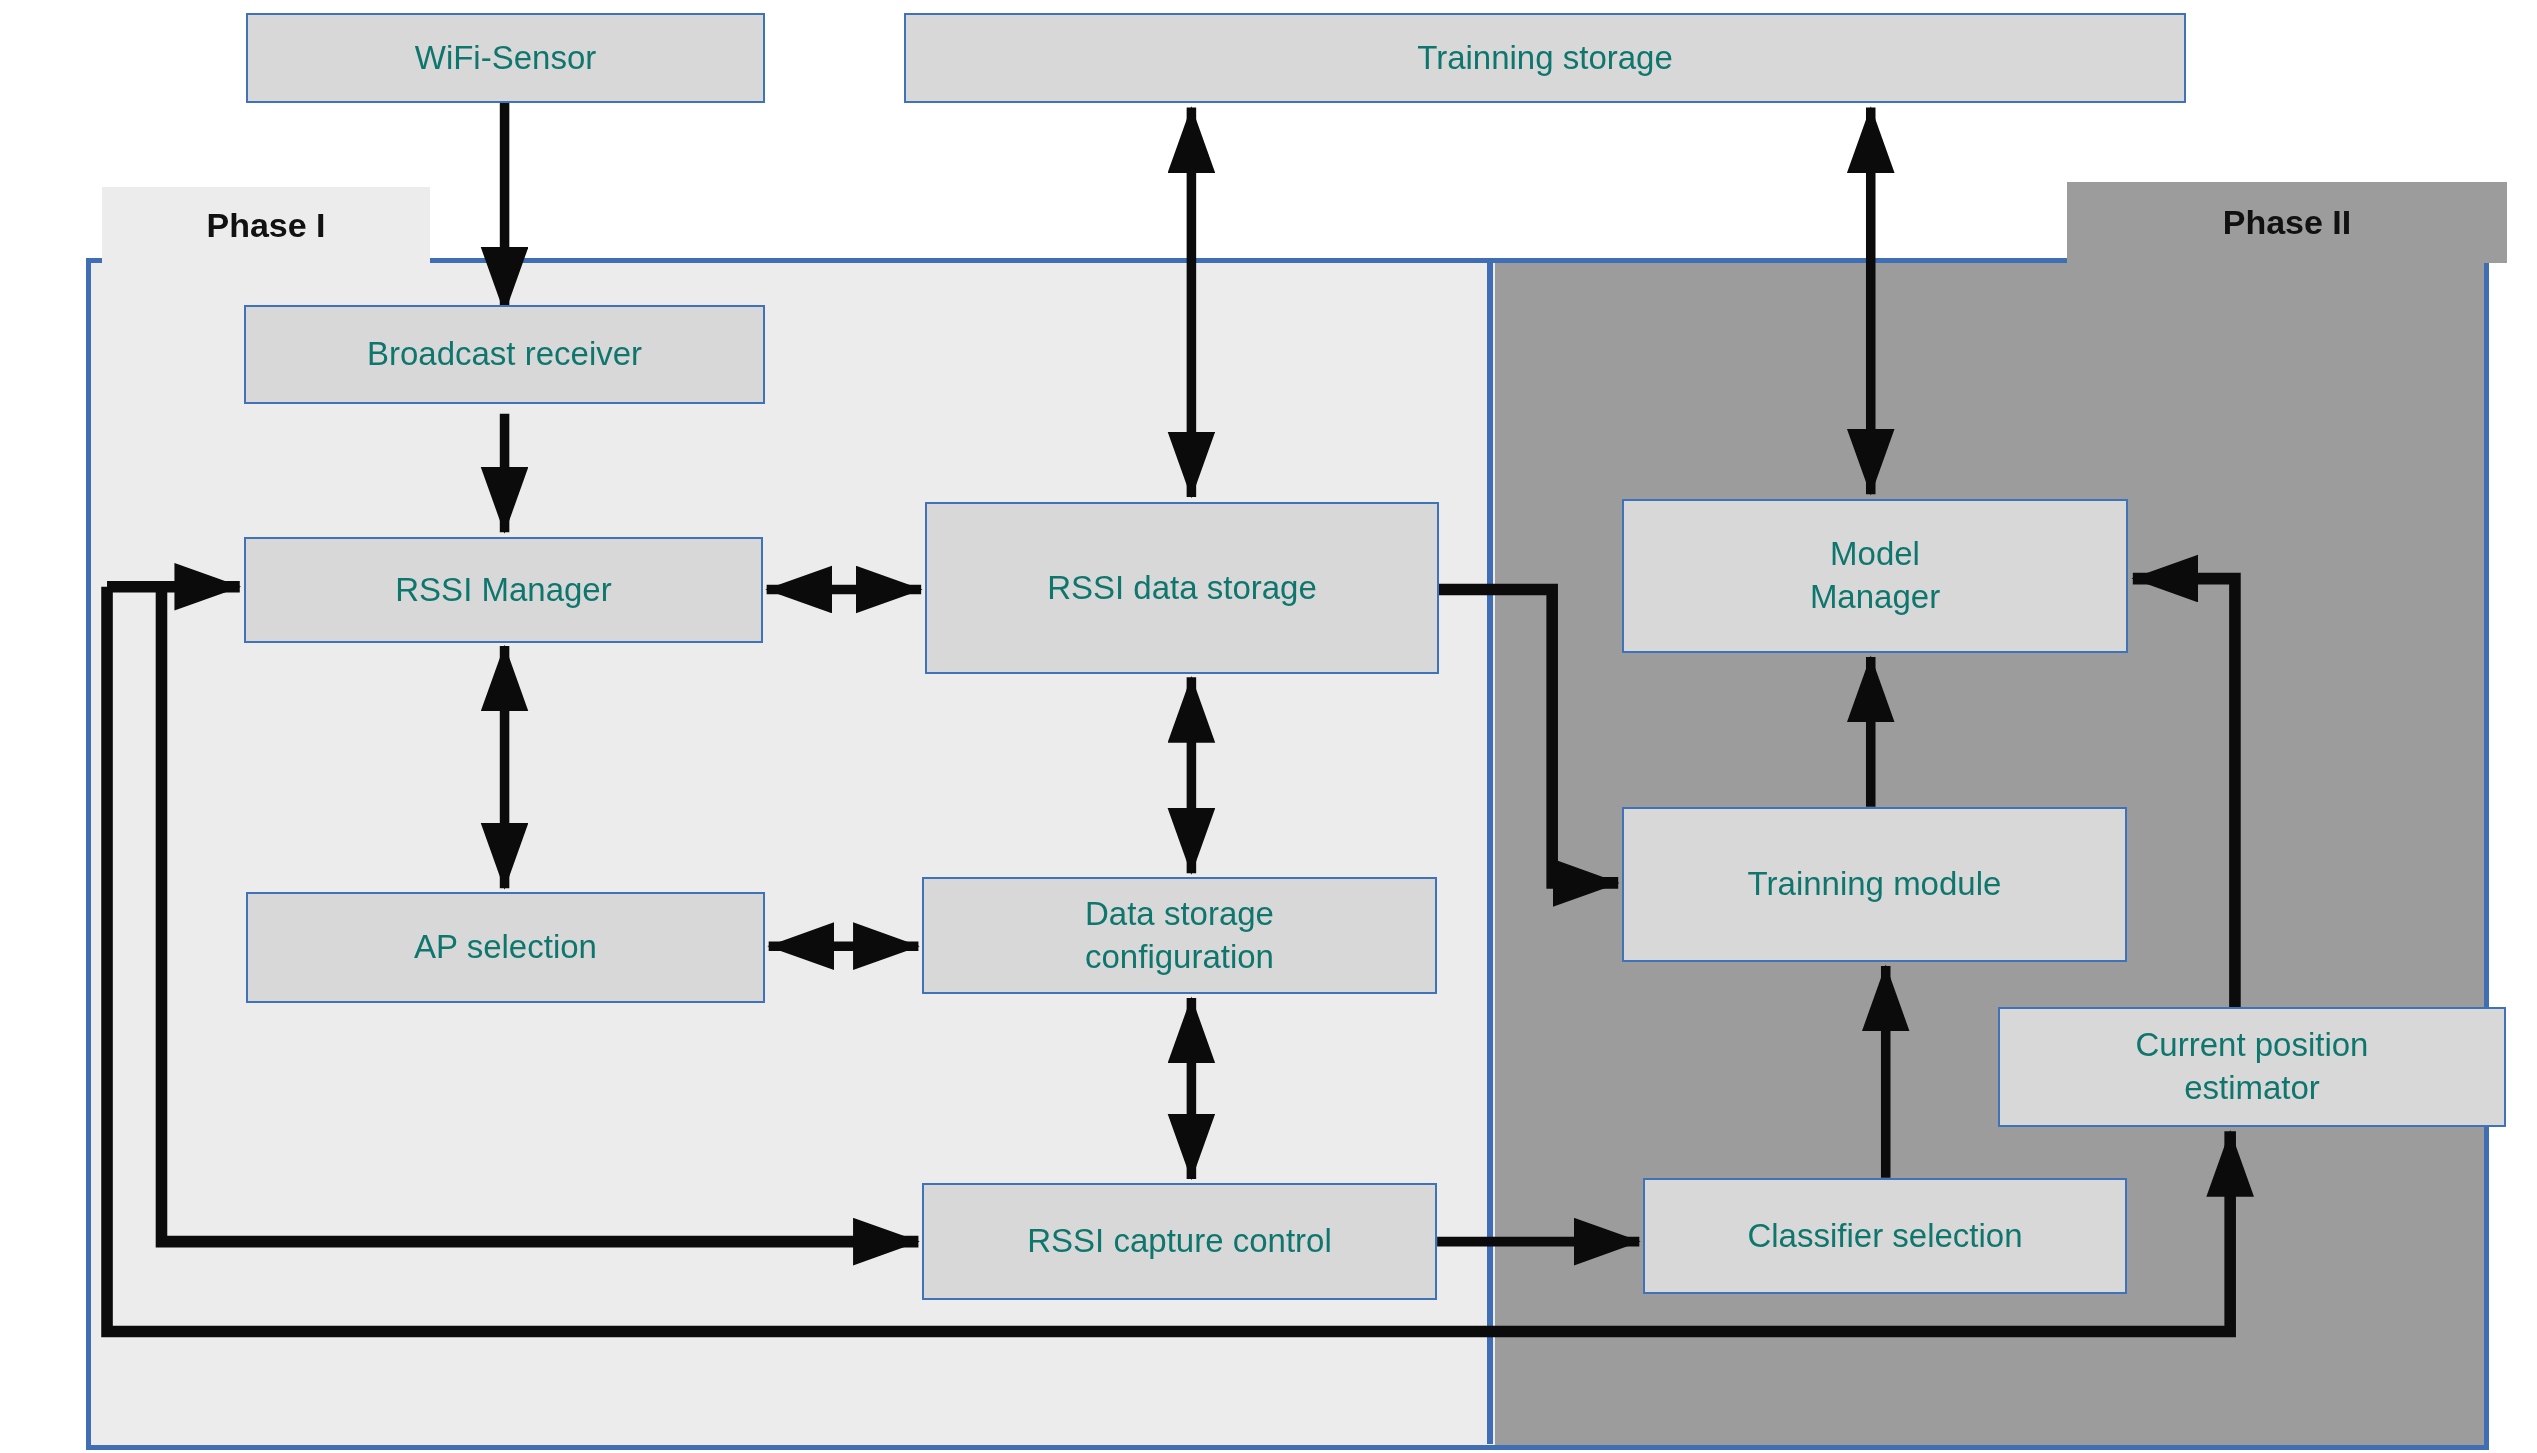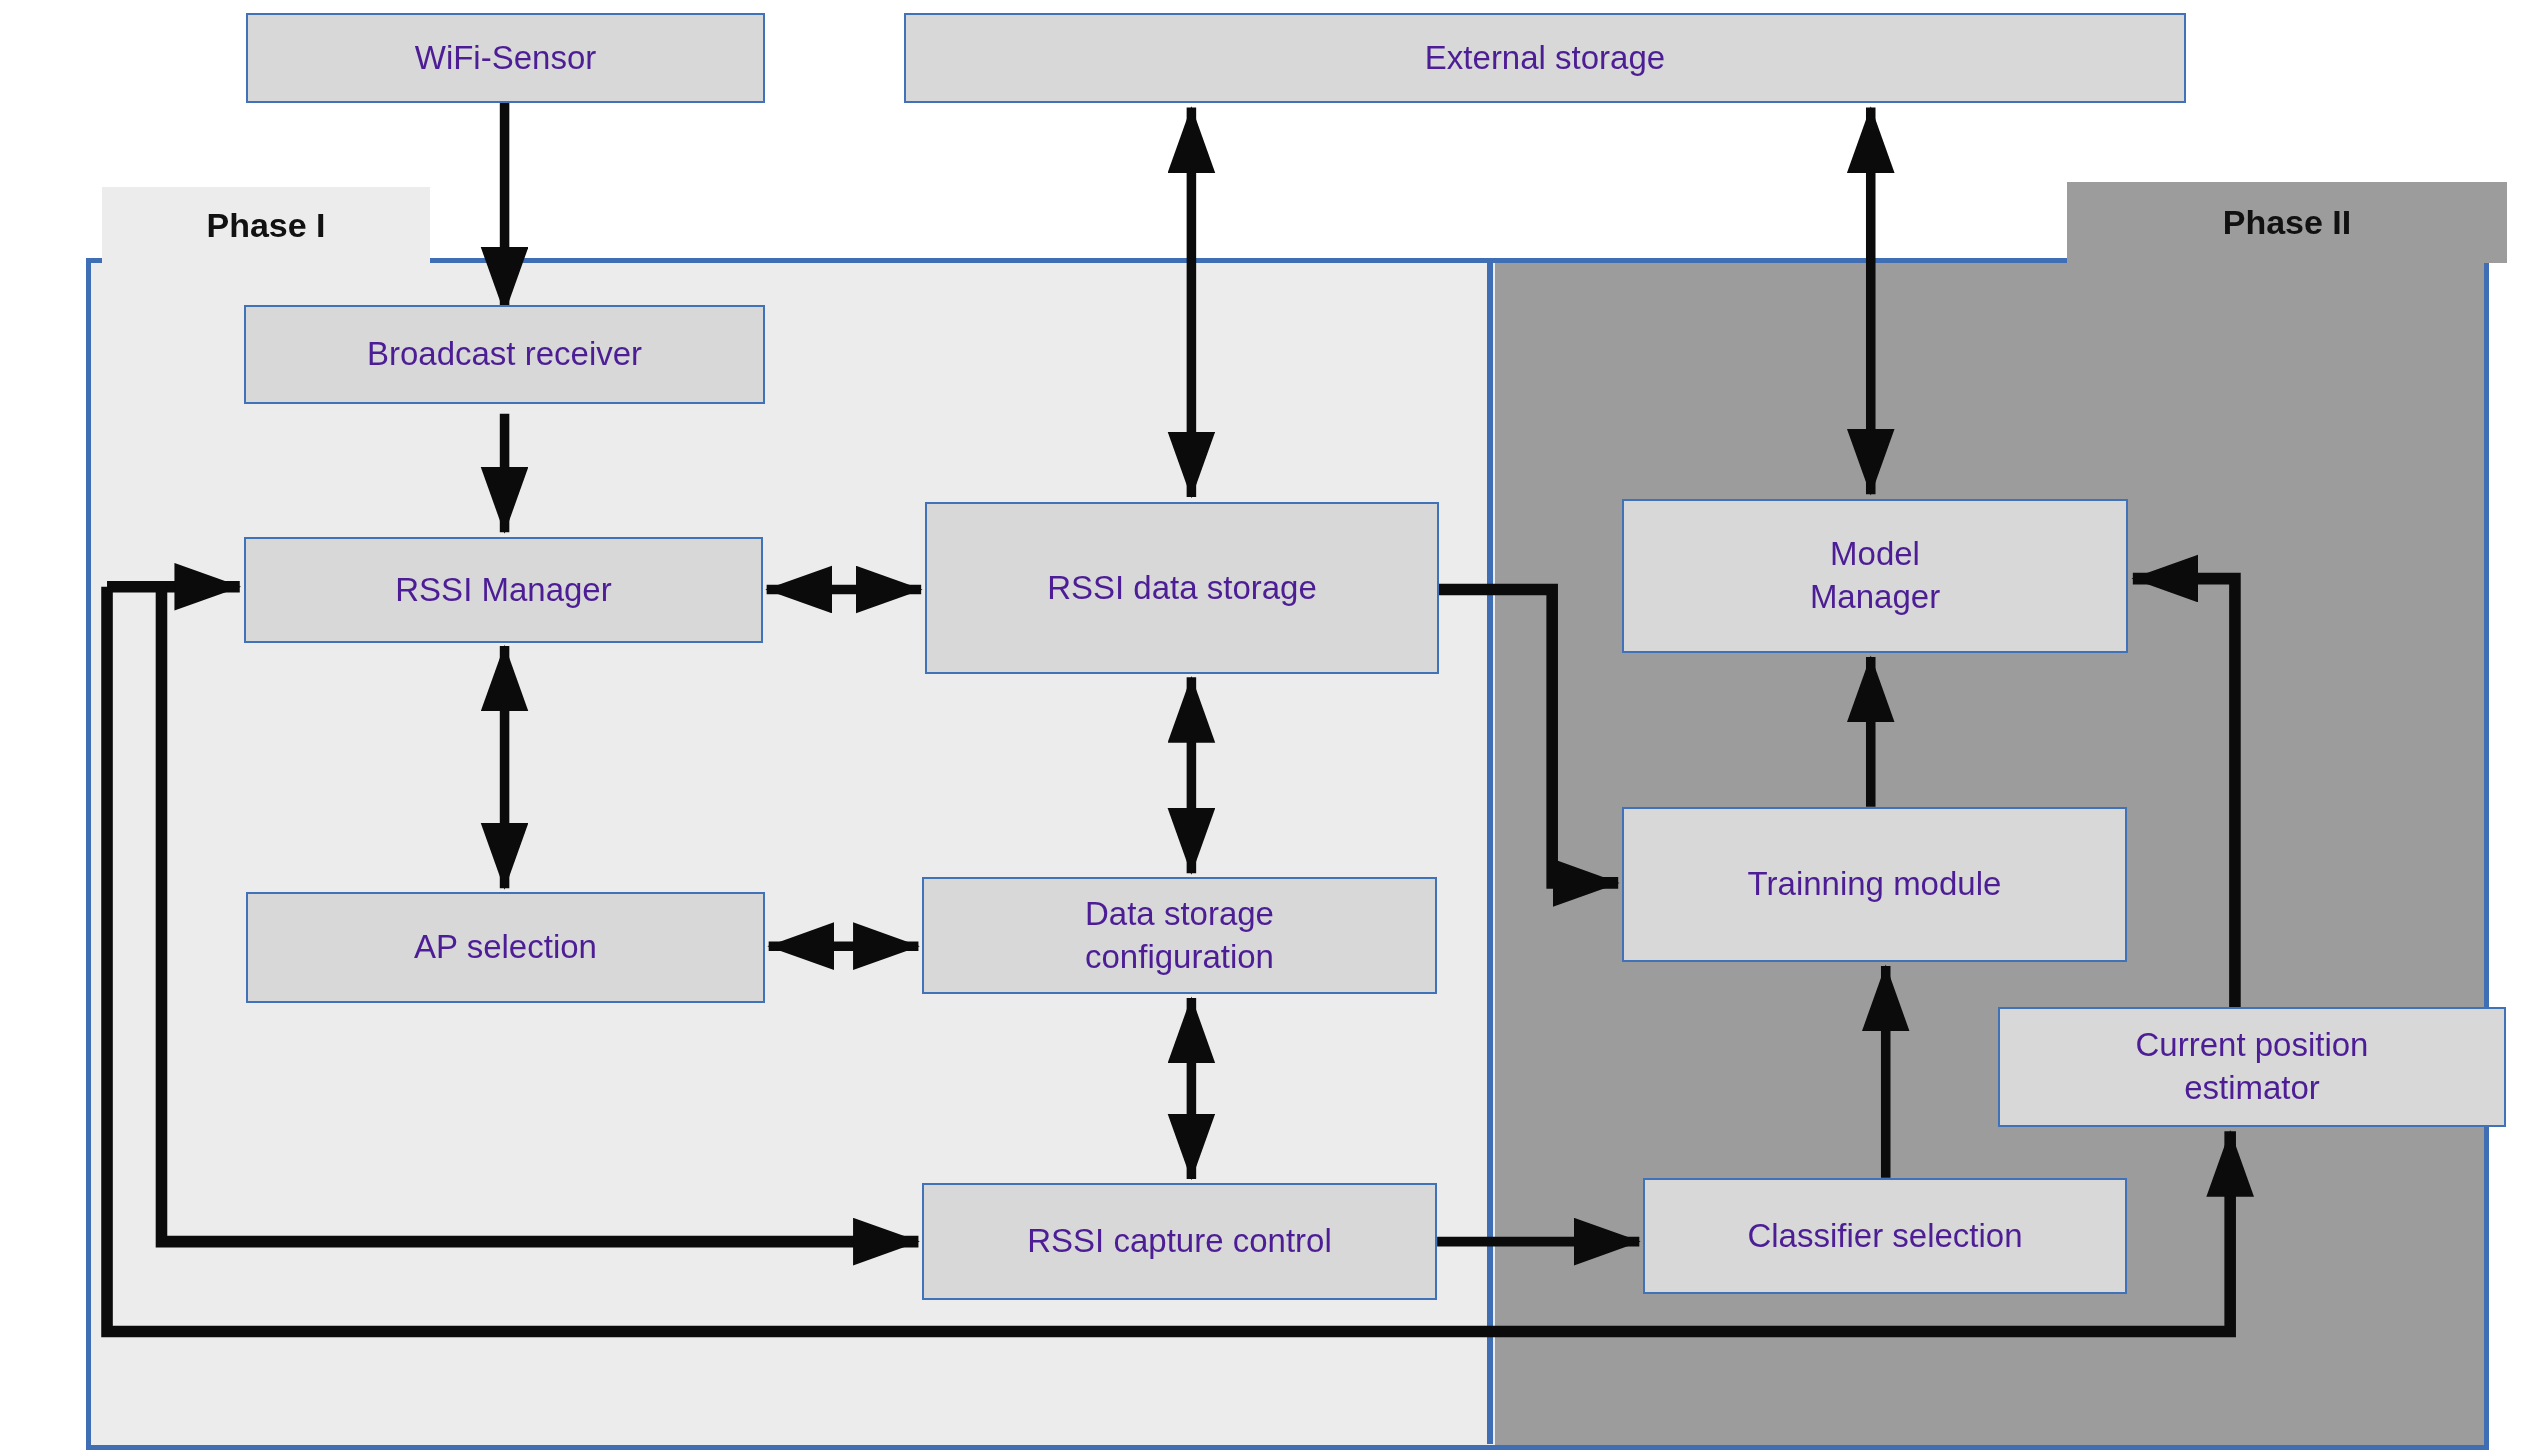--- a/index.html
+++ b/index.html
@@ -31,21 +31,21 @@
   .phase-tab{
     position:absolute;display:flex;align-items:center;justify-content:center;
     font-size:34px;font-weight:bold;color:#111111;
   }
   #phase1-tab{left:102px;top:187px;width:328px;height:76px;background:#ececec;}
   #phase2-tab{left:2067px;top:182px;width:440px;height:81px;background:#9c9c9c;justify-content:center;}
   
   .box{
     position:absolute;display:flex;align-items:center;justify-content:center;
     background:#d8d8d8;border:2.7px solid #3f72b8;box-sizing:border-box;
-    font-size:33px;color:#4c1d95;text-align:center;line-height:1.3;
+    font-size:33px;color:#0f766e;text-align:center;line-height:1.3;
     white-space:pre-line;z-index:3;
   }
   #wifi-sensor                 {left:246px; top:13px;  width:519px; height:90px;}
   #external-storage            {left:904px;top:13px;  width:1282px;height:90px;}
   #broadcast-receiver          {left:244px; top:305px; width:521px; height:99px;}
   #rssi-manager                {left:244px; top:537px; width:519px; height:106px;}
   #rssi-data-storage           {left:925px;top:502px; width:514px; height:172px;}
   #ap-selection                {left:246px; top:892px;width:519px; height:111px;}
   #data-storage-configuration  {left:922px;top:877px;width:515px; height:117px;}
   #rssi-capture-control        {left:922px;top:1183px;width:515px; height:117px;}
@@ -115,21 +115,21 @@
 
     <path class="conn thick" d="M157,862 V1956 H3276 V1662" marker-end="url(#ah)"></path>
 
     <path class="conn thick" d="M237,862 V1824 H1349" marker-end="url(#ah)"></path>
   </svg>
 
   <div id="wifi-sensor" class="box">
     <span>WiFi-Sensor</span>
   </div>
   <div id="external-storage" class="box">
-    <span>External storage</span>
+    <span>Trainning storage</span>
   </div>
   <div id="broadcast-receiver" class="box">
     <span>Broadcast receiver</span>
   </div>
   <div id="rssi-manager" class="box">
     <span>RSSI Manager</span>
   </div>
   <div id="rssi-data-storage" class="box">
     <span>RSSI data storage</span>
   </div>

